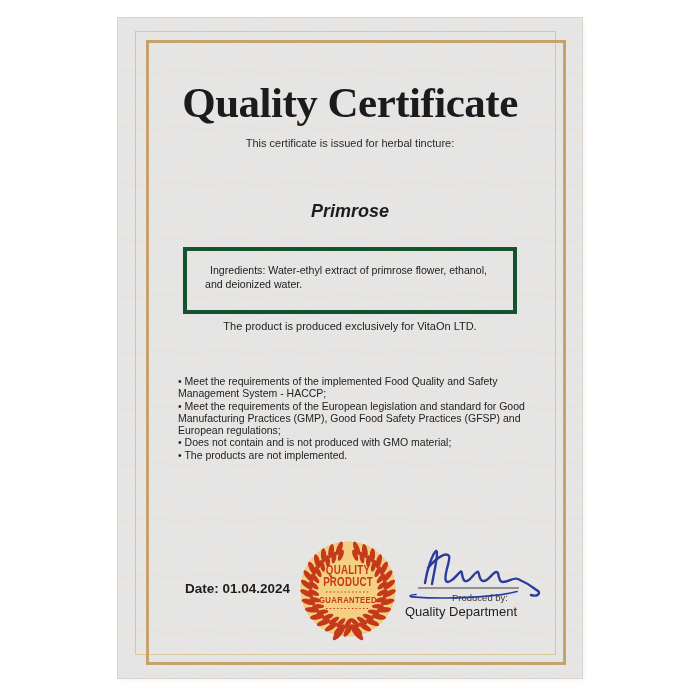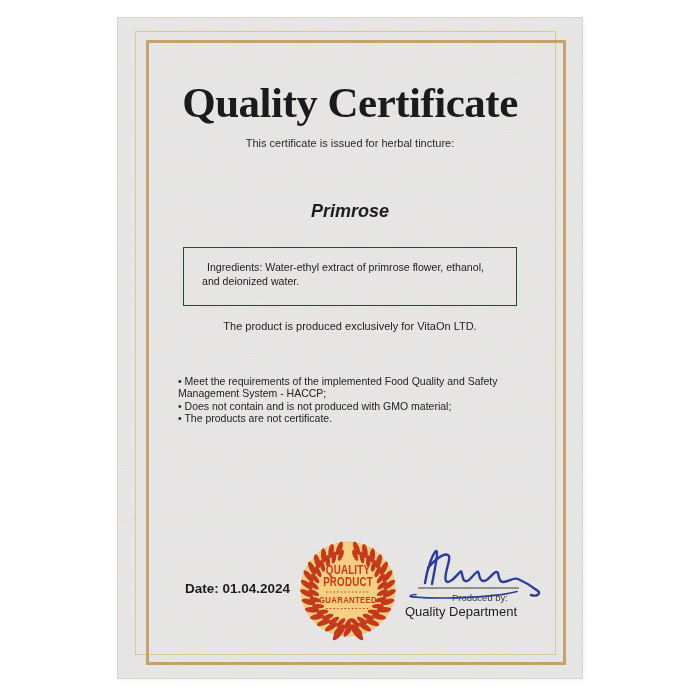--- a/index.html
+++ b/index.html
@@ -10,21 +10,21 @@
   .frame{position:absolute;pointer-events:none;}
   .frame-thin{left:17px;top:13px;right:26px;bottom:23px;border:1px solid #dbc59b;}
   .frame-thick{left:28px;top:22px;right:16px;bottom:13px;border:3px solid #c5a36d;}
   .abs{position:absolute;margin:0;}
   .center{left:0;width:100%;text-align:center;}
   .title{top:60px;font-family:"Liberation Serif", serif;font-weight:600;font-size:43px;
     color:#1b1b1d;letter-spacing:-0.5px;}
   .subtitle{top:119px;font-size:11px;color:#2a2a2c;}
   .product{top:183px;font-size:18px;font-weight:700;color:#1d1d1f;font-style:italic;}
   .regno{top:204px;font-size:12.5px;color:#1d1d1f;}
-  .ingredients-box{top:229px;left:65px;width:334px;height:59px;border:1px solid #14532d;
+  .ingredients-box{top:229px;left:65px;width:334px;height:67px;border:4px solid #14532d;
     box-sizing:border-box;background:transparent;}
   .ingredients-box p{margin:12px 14px 0 18px;font-size:10.6px;line-height:14px;color:#222;
     text-indent:5px;}
   .exclusive{top:302px;font-size:11px;color:#222;}
   .requirements{top:357px;left:60px;width:354px;}
   .req{margin:0;font-size:10.5px;line-height:12.3px;color:#222;}
   .req::before{content:"\2022  ";}
   .date{top:563px;left:67px;font-size:13.5px;font-weight:600;color:#1d1d1f;}
   .badge{position:absolute;left:175px;top:516px;width:110px;height:110px;}
   .sig-block{position:absolute;left:287px;top:517px;width:150px;height:100px;}
@@ -148,22 +148,23 @@
 
   <div class="abs ingredients-box">
     <p>Ingredients: Water-ethyl extract of primrose flower, ethanol, and deionized water.</p>
   </div>
 
   <p class="abs center exclusive">The product is produced exclusively for VitaOn LTD.</p>
 
   <div class="abs requirements">
 
   <p class="req">Meet the requirements of the implemented Food Quality and Safety Management System - HACCP;</p>
+      <p class="req">Meet the requirements of the European legislation and standard for Good Manufacturing Practices (GMP), Good Food Safety Practices (GFSP) and European regulations;</p>
       <p class="req">Does not contain and is not produced with GMO material;</p>
-      <p class="req">The products are not certificate.</p>
+      <p class="req">The products are not implemented.</p>
     </div>
 
   <p class="abs date">Date: 01.04.2024</p>
 
   <svg class="badge" viewBox="0 0 110 110">
     <circle cx="55" cy="55" r="47" fill="#f5d083" stroke="#eec46e" stroke-width="1"></circle>
     <g id="wreath">
         <ellipse cx="63.628335168937014" cy="14.406874569547071" rx="2.7" ry="7.2" fill="#c4391b" transform="rotate(-21 63.628335168937014 14.406874569547071)"></ellipse>
         <ellipse cx="62.1729533332127" cy="21.25390777468371" rx="2.3" ry="6" fill="#c4391b" transform="rotate(-21 62.1729533332127 21.25390777468371)"></ellipse>
         <ellipse cx="71.87957068764571" cy="17.08786350783206" rx="2.7" ry="7.2" fill="#c4391b" transform="rotate(-9 71.87957068764571 17.08786350783206)"></ellipse>

